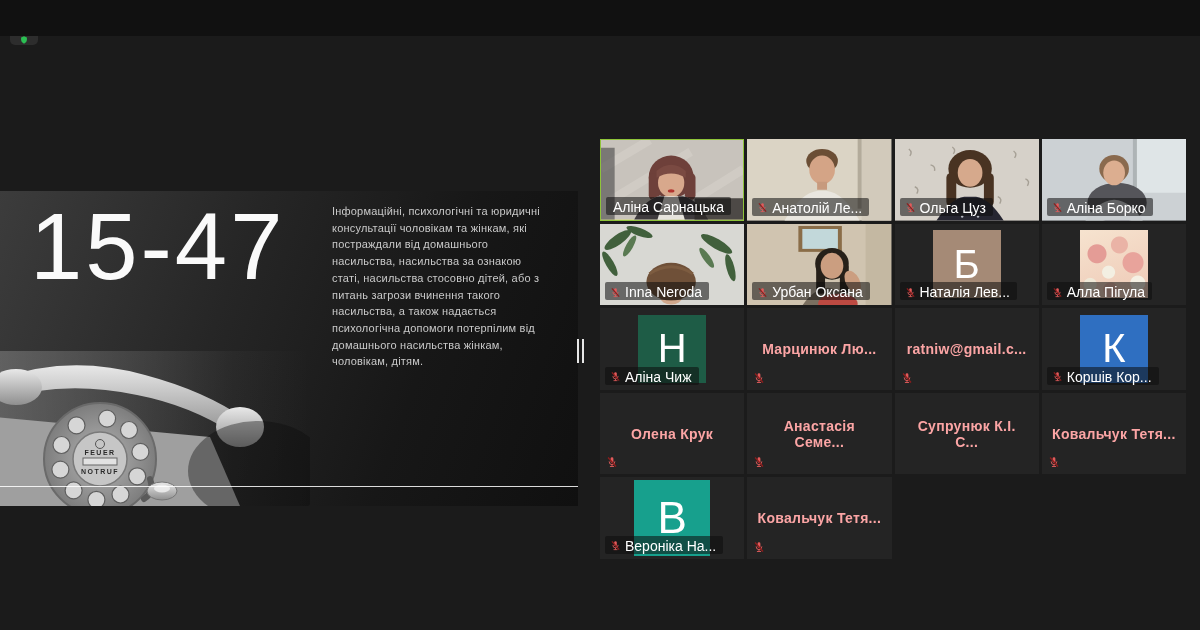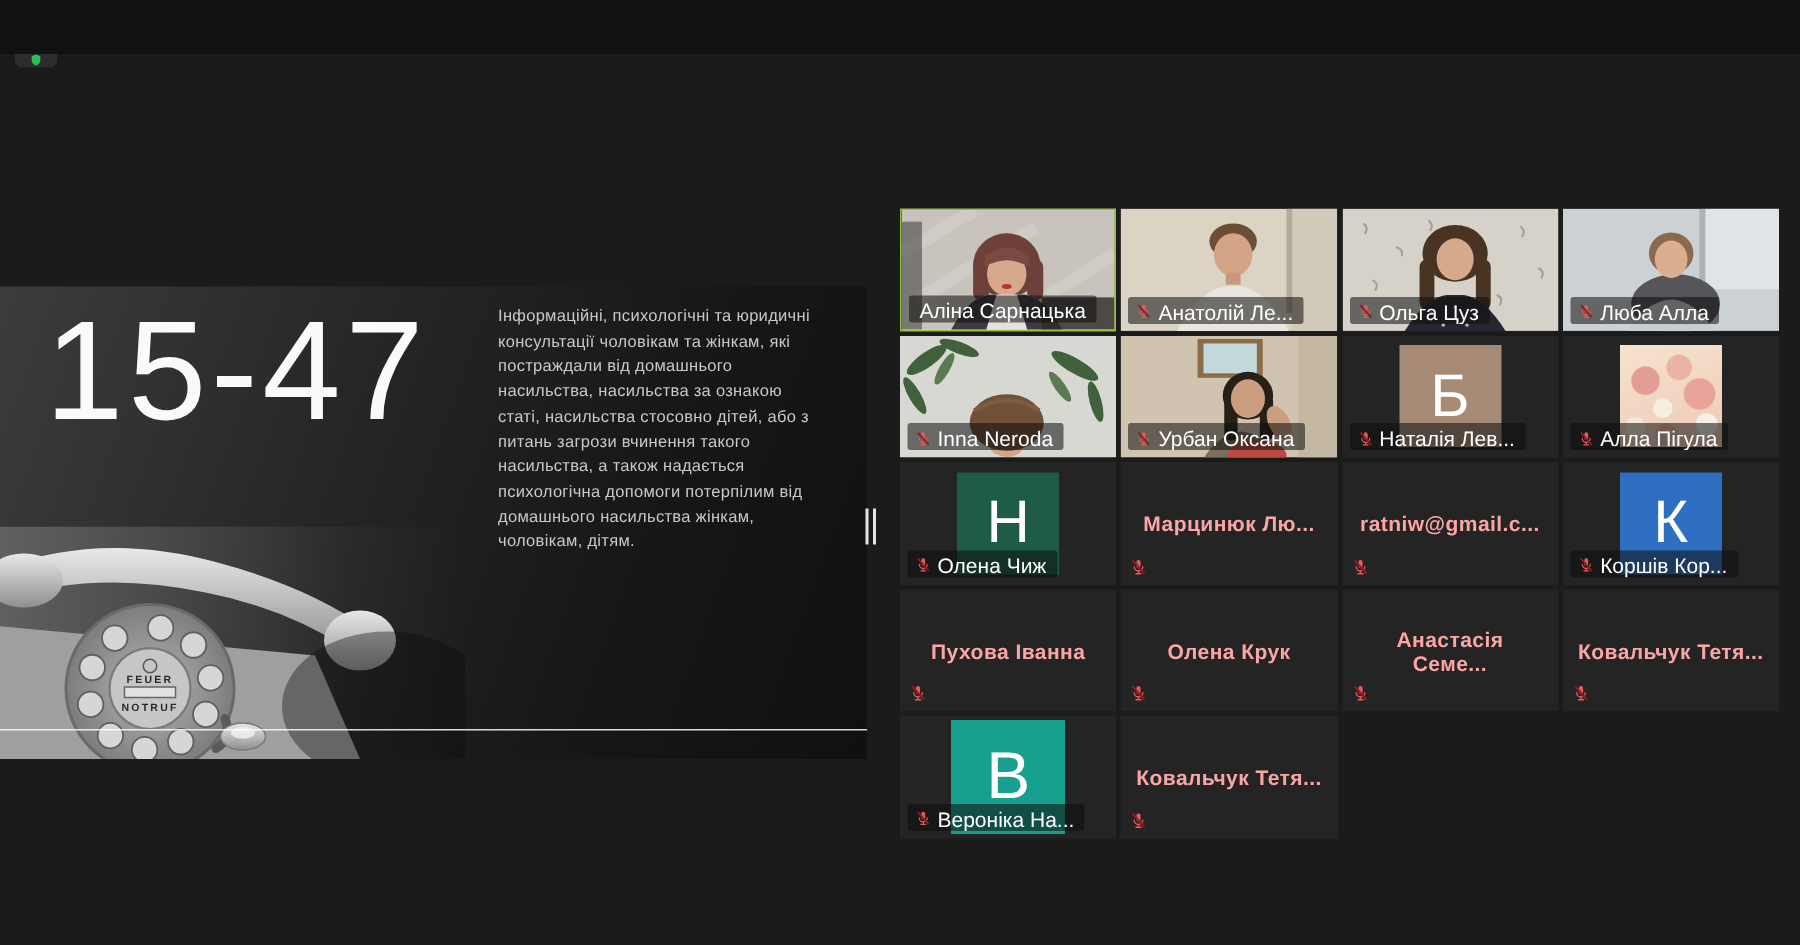--- a/index.html
+++ b/index.html
@@ -255,21 +255,21 @@
         <rect x="92" y="0" width="4" height="60" fill="#aeb4b6"></rect>
         <ellipse cx="76" cy="64" rx="30" ry="20" fill="#55555a"></ellipse>
         <ellipse cx="73" cy="30" rx="15" ry="14" fill="#8a6a4e"></ellipse>
         <ellipse cx="73" cy="34" rx="11" ry="12.5" fill="#dcae90"></ellipse>
         <path d="M44 82 q12 -20 29 -21 q17 1 29 21 z" fill="#c9cdd0"></path>
       </svg>
       <div class="plate">
         <svg class="mmic">
             <use href="#sym-micoff"></use>
           </svg>
-        <span>Люба Алла</span>
+        <span>Аліна Борко</span>
       </div>
     </div>
 
     <div class="tile">
       <svg class="feed" viewBox="0 0 146 82" preserveAspectRatio="none">
         <rect width="146" height="82" fill="#d8d8d3"></rect>
         <g fill="#41603c">
           <ellipse cx="18" cy="16" rx="16" ry="5" transform="rotate(-35 18 16)"></ellipse>
           <ellipse cx="40" cy="8" rx="14" ry="4" transform="rotate(20 40 8)"></ellipse>
           <ellipse cx="118" cy="20" rx="18" ry="5" transform="rotate(30 118 20)"></ellipse>
@@ -337,21 +337,21 @@
     </div>
 
     <div class="tile">
       <div class="letter-avatar" style="background: rgb(30, 92, 70);">
         <span>Н</span>
       </div>
       <div class="plate">
         <svg class="mmic">
             <use href="#sym-micoff"></use>
           </svg>
-        <span>Олена Чиж</span>
+        <span>Аліна Чиж</span>
       </div>
     </div>
 
     <div class="tile">
       <div class="bigname">Марцинюк Лю...</div>
       <svg class="corner-mic">
           <use href="#sym-micoff"></use>
         </svg>
     </div>
 
@@ -368,41 +368,38 @@
         <span>К</span>
       </div>
       <div class="plate">
         <svg class="mmic">
             <use href="#sym-micoff"></use>
           </svg>
         <span>Коршів Кор...</span>
       </div>
     </div>
 
-    <div class="tile">
-      <div class="bigname">Пухова Іванна</div>
-      <svg class="corner-mic">
-          <use href="#sym-micoff"></use>
-        </svg>
-    </div>
 
     <div class="tile">
       <div class="bigname">Олена Крук</div>
       <svg class="corner-mic">
           <use href="#sym-micoff"></use>
         </svg>
     </div>
 
     <div class="tile">
       <div class="bigname">Анастасія Семе...</div>
       <svg class="corner-mic">
           <use href="#sym-micoff"></use>
         </svg>
     </div>
 
+    <div class="tile">
+      <div class="bigname">Супрунюк К.І. С...</div>
+    </div>
 
     <div class="tile">
       <div class="bigname">Ковальчук Тетя...</div>
       <svg class="corner-mic">
           <use href="#sym-micoff"></use>
         </svg>
     </div>
 
     <div class="tile">
       <div class="letter-avatar bigav" style="background: rgb(23, 160, 141);">

